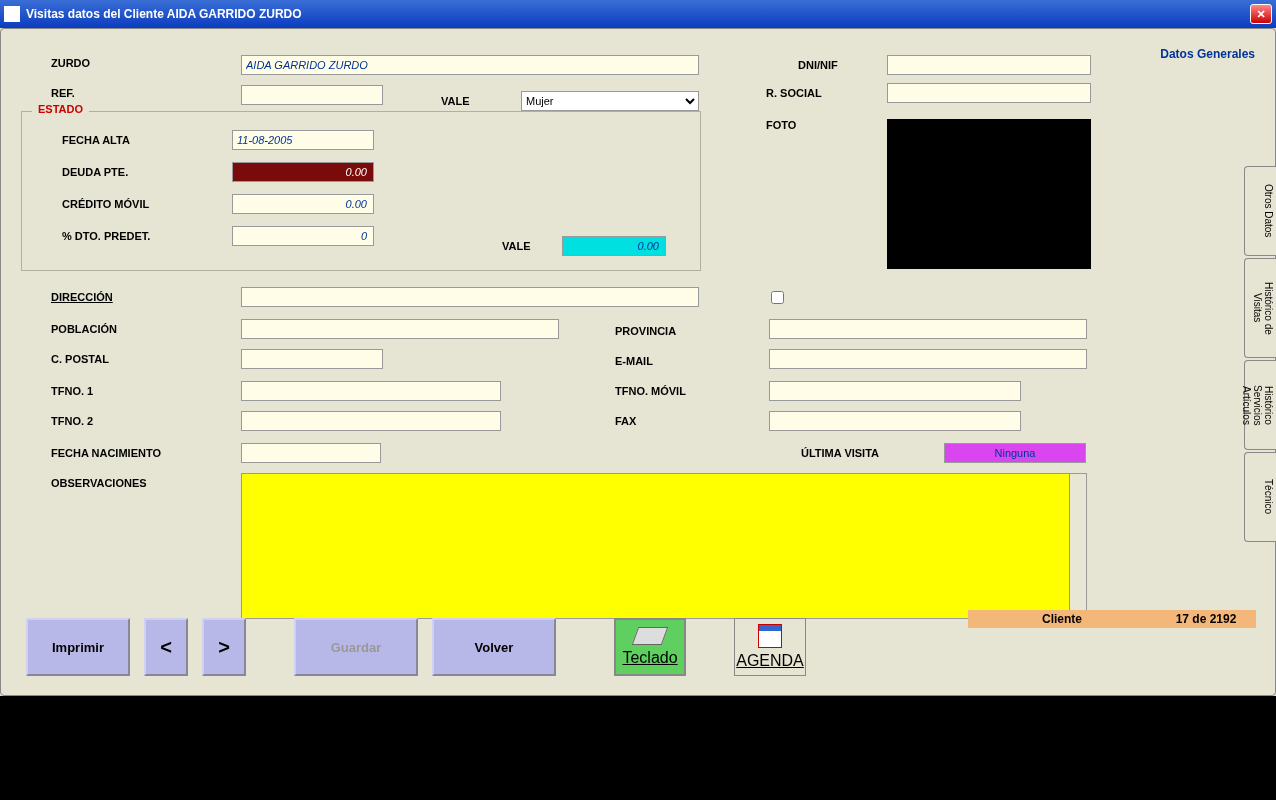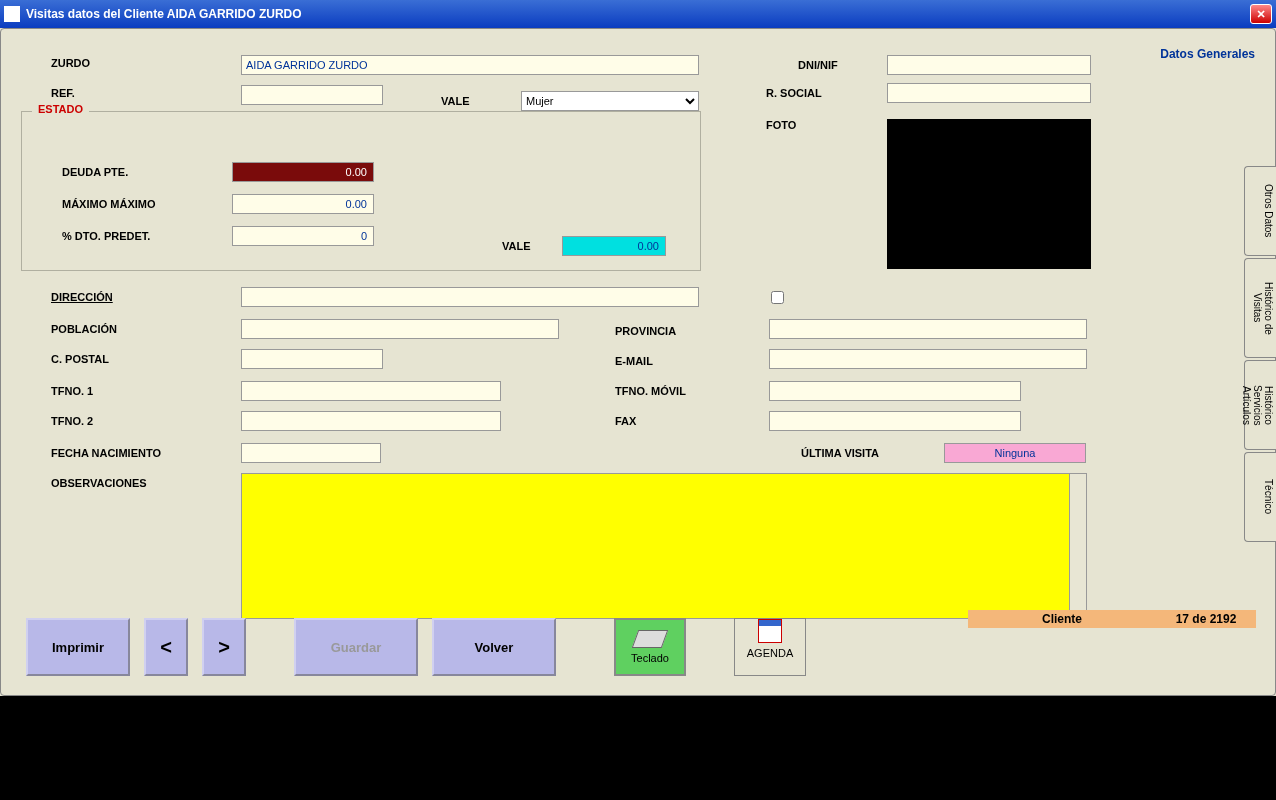--- a/index.html
+++ b/index.html
@@ -54,20 +54,21 @@
   font-size: 11px;
   color: #000;
 }
 .input-text {
   border: 1px solid #999;
   background: #fffde8;
   height: 20px;
   padding: 2px 4px;
   font-size: 11px;
   color: #003399;
+  font-style: italic;
 }
 .row { position: absolute; display: flex; align-items: center; }
 .field-label { width: 170px; }
 
 
 .r-nombre { top: 28px; left: 50px; }
 .in-nombre { left: 240px; top: 26px; width: 458px; position: absolute; }
 
 
 .lbl-dni { top: 30px; left: 765px; position: absolute; margin-left: 32px; }
@@ -135,21 +136,21 @@
 .in-tfm { top: 352px; left: 768px; width: 252px; position: absolute; }
 
 .lbl-tf2 { top: 386px; left: 50px; position: absolute; }
 .in-tf2 { top: 382px; left: 240px; width: 260px; position: absolute; }
 .lbl-fax { top: 386px; left: 614px; position: absolute; }
 .in-fax { top: 382px; left: 768px; width: 252px; position: absolute; }
 
 .lbl-fnac { top: 418px; left: 50px; position: absolute; }
 .in-fnac { top: 414px; left: 240px; width: 140px; position: absolute; }
 .lbl-ultv { top: 418px; left: 800px; position: absolute; }
-.in-ultv { top: 414px; left: 943px; width: 142px; position: absolute; text-align: center; color: #003399; background: #f9a8d4; border: 1px solid #999; height: 20px; line-height: 18px; }
+.in-ultv { top: 414px; left: 943px; width: 142px; position: absolute; text-align: center; color: #003399; background: #d946ef; border: 1px solid #999; height: 20px; line-height: 18px; }
 
 .lbl-obs { top: 448px; left: 50px; position: absolute; }
 .ta-obs {
   top: 444px; left: 240px; width: 846px; height: 146px;
   position: absolute; background: #ffff00; border: 1px solid #999;
   resize: none; font-size: 11px; padding: 2px;
 }
 .ta-scroll {
   position: absolute;
   top: 444px; left: 1068px; width: 18px; height: 146px;
@@ -231,23 +232,24 @@
 .btn-guardar { width: 124px; color: #999; }
 .btn-volver { width: 124px; }
 .btn-icon {
   background: #e6e4d2;
   border: 1px solid #888;
   height: 58px;
   width: 72px;
   display: flex;
   flex-direction: column;
   align-items: center;
-  justify-content: flex-start;
+  justify-content: center;
   cursor: pointer;
-  font-size: 11px;
+  font-size: 16px;
+  text-decoration: underline;
 }
 .btn-teclado-inner {
   background: #5fd060;
   border: 1px solid #888;
   height: 56px;
   width: 70px;
   display: flex;
   flex-direction: column;
   align-items: center;
   justify-content: center;
@@ -303,26 +305,30 @@
 
     <span class="label lbl-rsoc">R. SOCIAL</span>
     <input class="input-text in-rsoc" value="" style="">
 
     <span class="label lbl-foto">FOTO</span>
     <div class="foto-box"></div>
 
     <div class="estado-box">
       <div class="estado-legend">ESTADO</div>
 
+      <div class="estado-row" style="top:18px;">
+        <span class="estado-label">FECHA ALTA</span>
+        <input class="input-text estado-input in-fecha" value="11-08-2005" style="">
+      </div>
       <div class="estado-row" style="top:50px;">
         <span class="estado-label">DEUDA PTE.</span>
         <input class="input-text estado-input in-deuda" value="0.00" style="">
       </div>
       <div class="estado-row" style="top:82px;">
-        <span class="estado-label">MÁXIMO MÁXIMO</span>
+        <span class="estado-label">CRÉDITO MÓVIL</span>
         <input class="input-text estado-input in-credito" value="0.00" style="">
       </div>
       <div class="estado-row" style="top:114px;">
         <span class="estado-label">% DTO. PREDET.</span>
         <input class="input-text estado-input in-dto" value="0" style="">
       </div>
       <span class="lbl-vale">VALE</span>
       <input class="input-text in-vale" value="0.00" style="">
     </div>
 

